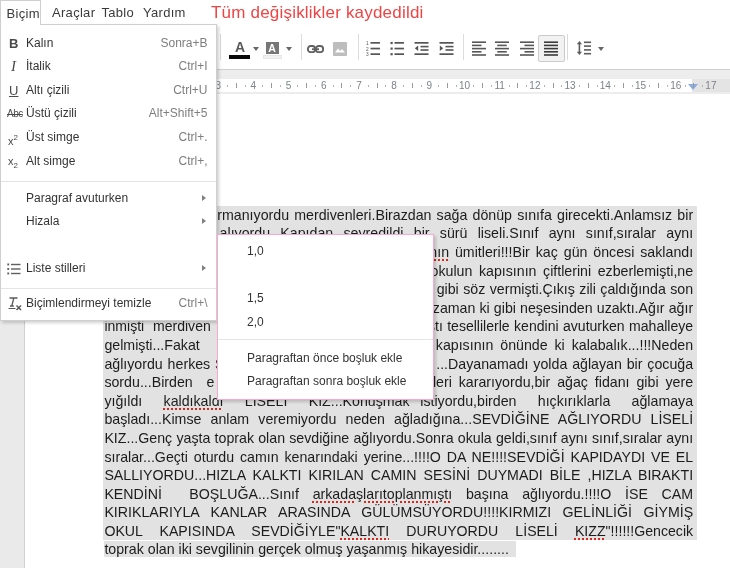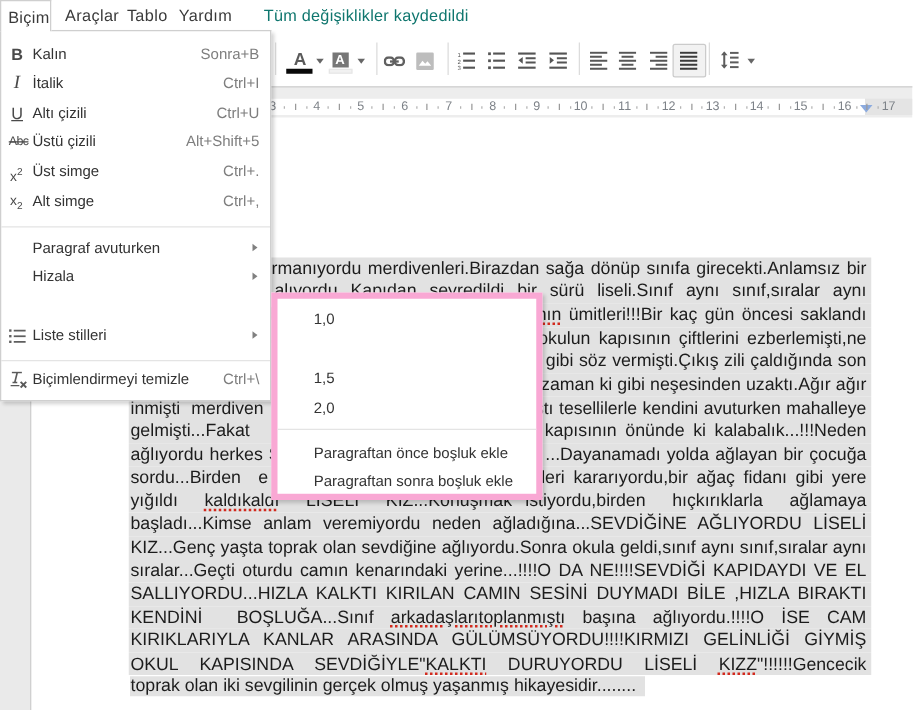--- a/index.html
+++ b/index.html
@@ -44,21 +44,21 @@
 .item { position:absolute; left:0; width:100%; height:23.6px; line-height:23.6px; font-size:12px; color:#333; }
 .item .lab { position:absolute; left:25px; top:0; }
 .item .sc { position:absolute; right:8px; top:0; color:#7e7e7e; }
 .item .ic { position:absolute; left:6px; top:0; width:17px; height:23.6px; color:#4a4a4a; }
 .item .arr { position:absolute; right:9.5px; top:8px; width:0; height:0;
   border-top:3.5px solid transparent; border-bottom:3.5px solid transparent; border-left:4.5px solid #808080; }
 .msep { position:absolute; left:0; width:100%; height:1px; background:#e4e4e4; }
 .hl { background:#eaeaea; }
 
 #submenu { left:217px; top:233.5px; width:217px; height:166px; background:#fff;
-  border:5px solid #f9a8d4; box-shadow:2px 2px 3px rgba(0,0,0,0.18); z-index:22; }
+  border:1px solid #f9a8d4; box-shadow:2px 2px 3px rgba(0,0,0,0.18); z-index:22; }
 #submenu .item .lab { left:29px; }
 svg { display:block; }
 </style>
 </head>
 <body>
 <div id="stage">
 
   <div class="abs" id="docbg"></div>
   <div class="abs" id="text">
     <div class="ln">Üzgün üzgünce tırmanıyordu merdivenleri.Birazdan sağa dönüp sınıfa girecekti.Anlamsız bir</div>
@@ -271,21 +271,21 @@
         <div class="rdot" style="left:684.5px;"></div>
         <div class="rdot" style="left:702.1px;"></div>
         <div class="rnum" style="left:700.9px;">17</div>
       </div>
   </div>
 
   <div class="abs" id="menubar">
     <div class="mi" style="left:52px;">Araçlar</div>
     <div class="mi" style="left:101.5px;">Tablo</div>
     <div class="mi" style="left:143px;">Yardım</div>
-    <div class="mi" style="left:211px; color:#0f766e; font-size:13px; letter-spacing:0.2px;">Tüm değişiklikler kaydedildi</div>
+    <div class="mi" style="left:211px; color:#ef4444; font-size:17px; letter-spacing:0.2px;">Tüm değişiklikler kaydedildi</div>
   </div>
   <div class="abs" id="bicimbox">
       <span style="position:absolute; left:5.5px; top:0; line-height:25px; font-size:13px; letter-spacing:0.3px; color:#3a3a3a;">Biçim</span>
     </div>
 
   <div class="abs" id="mtopborder"></div>
   <div class="abs" id="menu">
     <div class="item" style="top:7.5px;">
         <span class="ic" style="font-weight:bold; font-size:13px; padding-left:2px;">B</span>
         <span class="lab">Kalın</span>

